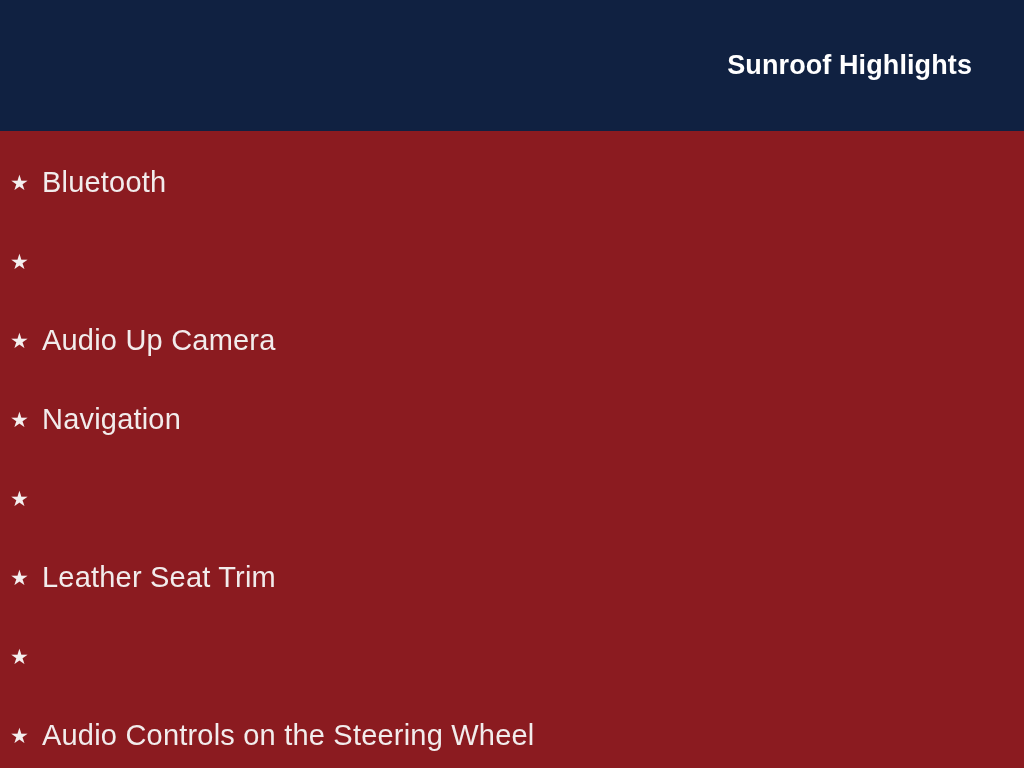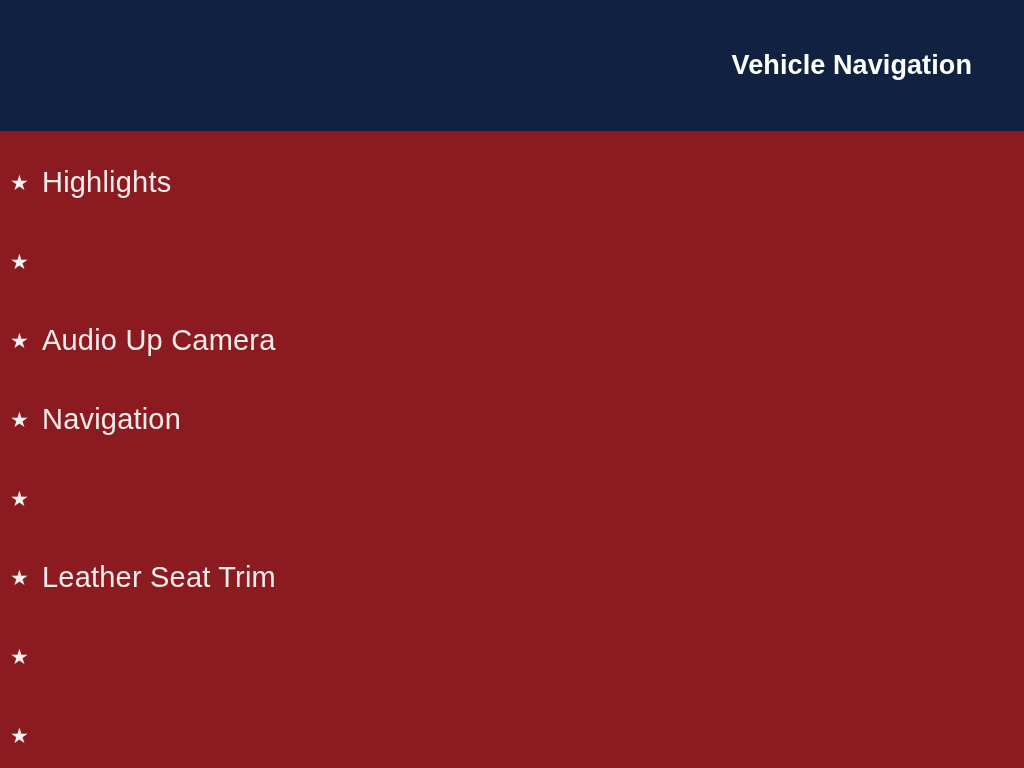--- a/index.html
+++ b/index.html
@@ -73,29 +73,29 @@
     letter-spacing: 0.2px;
     white-space: nowrap;
   }
 </style>
 </head>
 <body>
 
 <div class="slide">
 
   <div class="slide-header">
-    <div class="slide-title">Vehicle Navigation</div>
+    <div class="slide-title">Sunroof Highlights</div>
   </div>
 
   <div class="slide-body">
     <ul class="highlight-list">
 
       <li class="highlight-item">
         <span class="star-bullet">★</span>
-        <span class="item-label">Highlights</span>
+        <span class="item-label">Bluetooth</span>
       </li>
 
       <li class="highlight-item">
         <span class="star-bullet">★</span>
       </li>
 
       <li class="highlight-item">
         <span class="star-bullet">★</span>
         <span class="item-label">Audio Up Camera</span>
       </li>
@@ -113,18 +113,19 @@
         <span class="star-bullet">★</span>
         <span class="item-label">Leather Seat Trim</span>
       </li>
 
       <li class="highlight-item">
         <span class="star-bullet">★</span>
       </li>
 
       <li class="highlight-item">
         <span class="star-bullet">★</span>
+        <span class="item-label">Audio Controls on the Steering Wheel</span>
       </li>
 
     </ul>
   </div>
 
 </div>
 
 </body></html>

